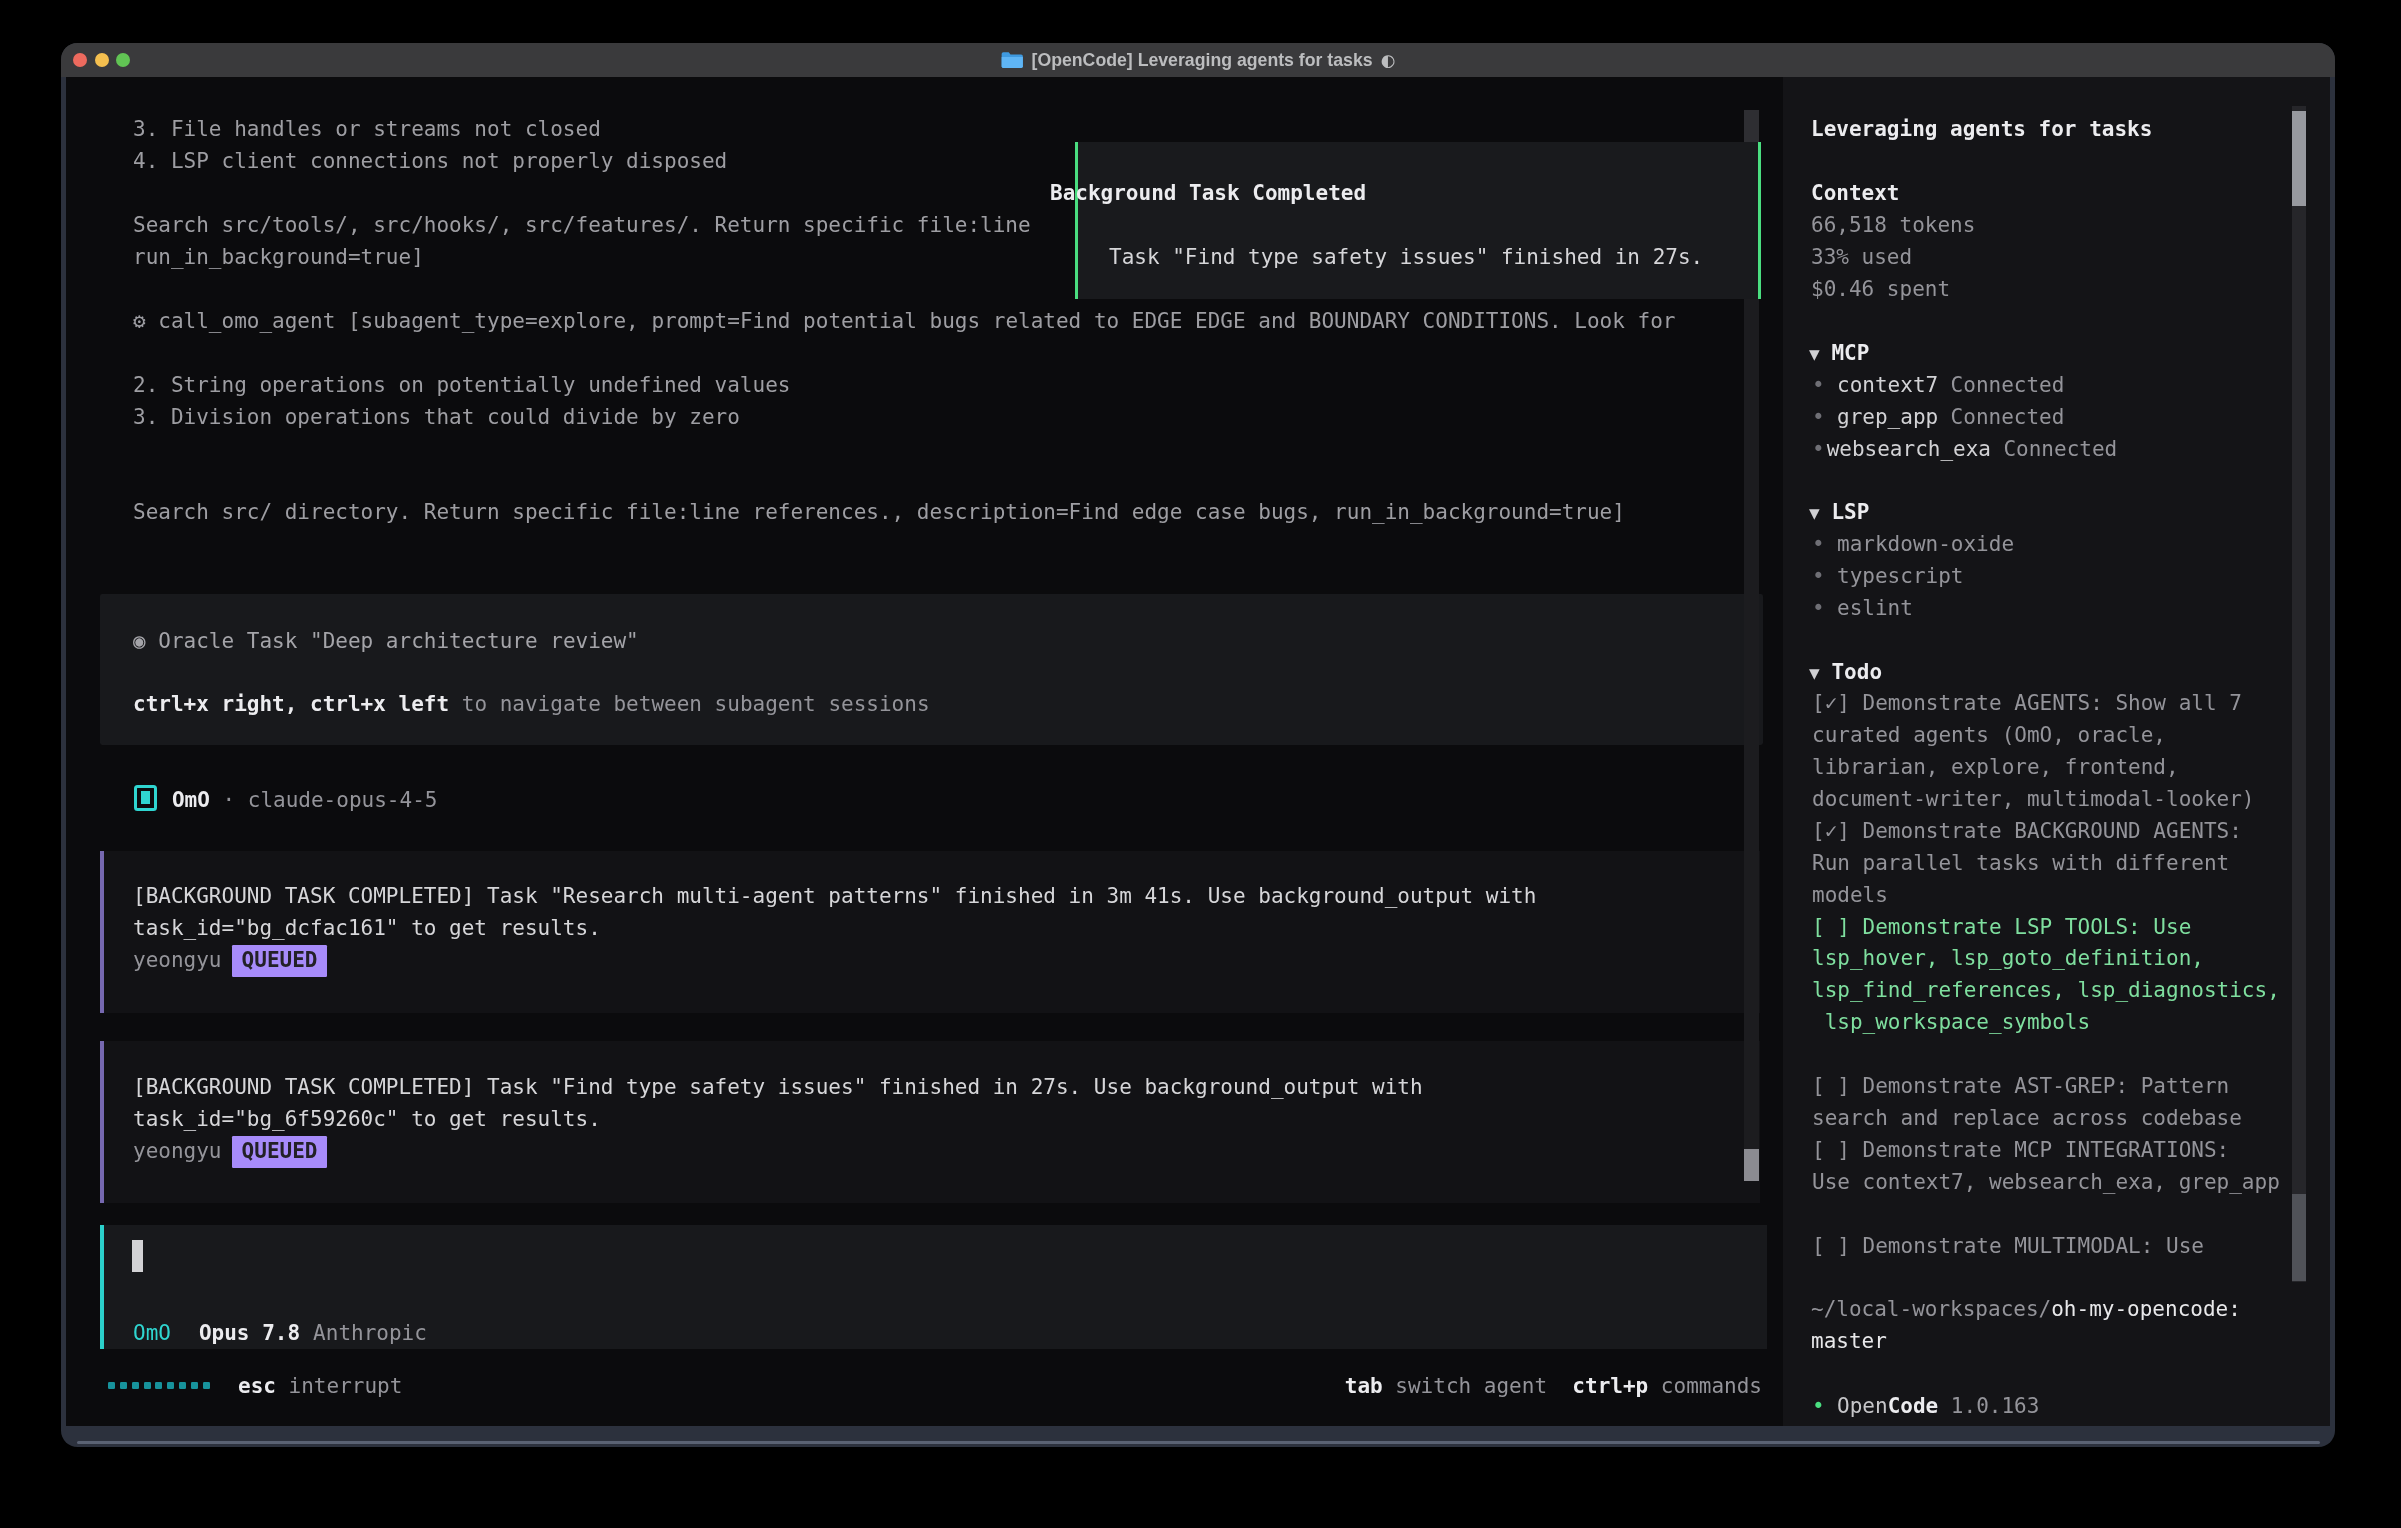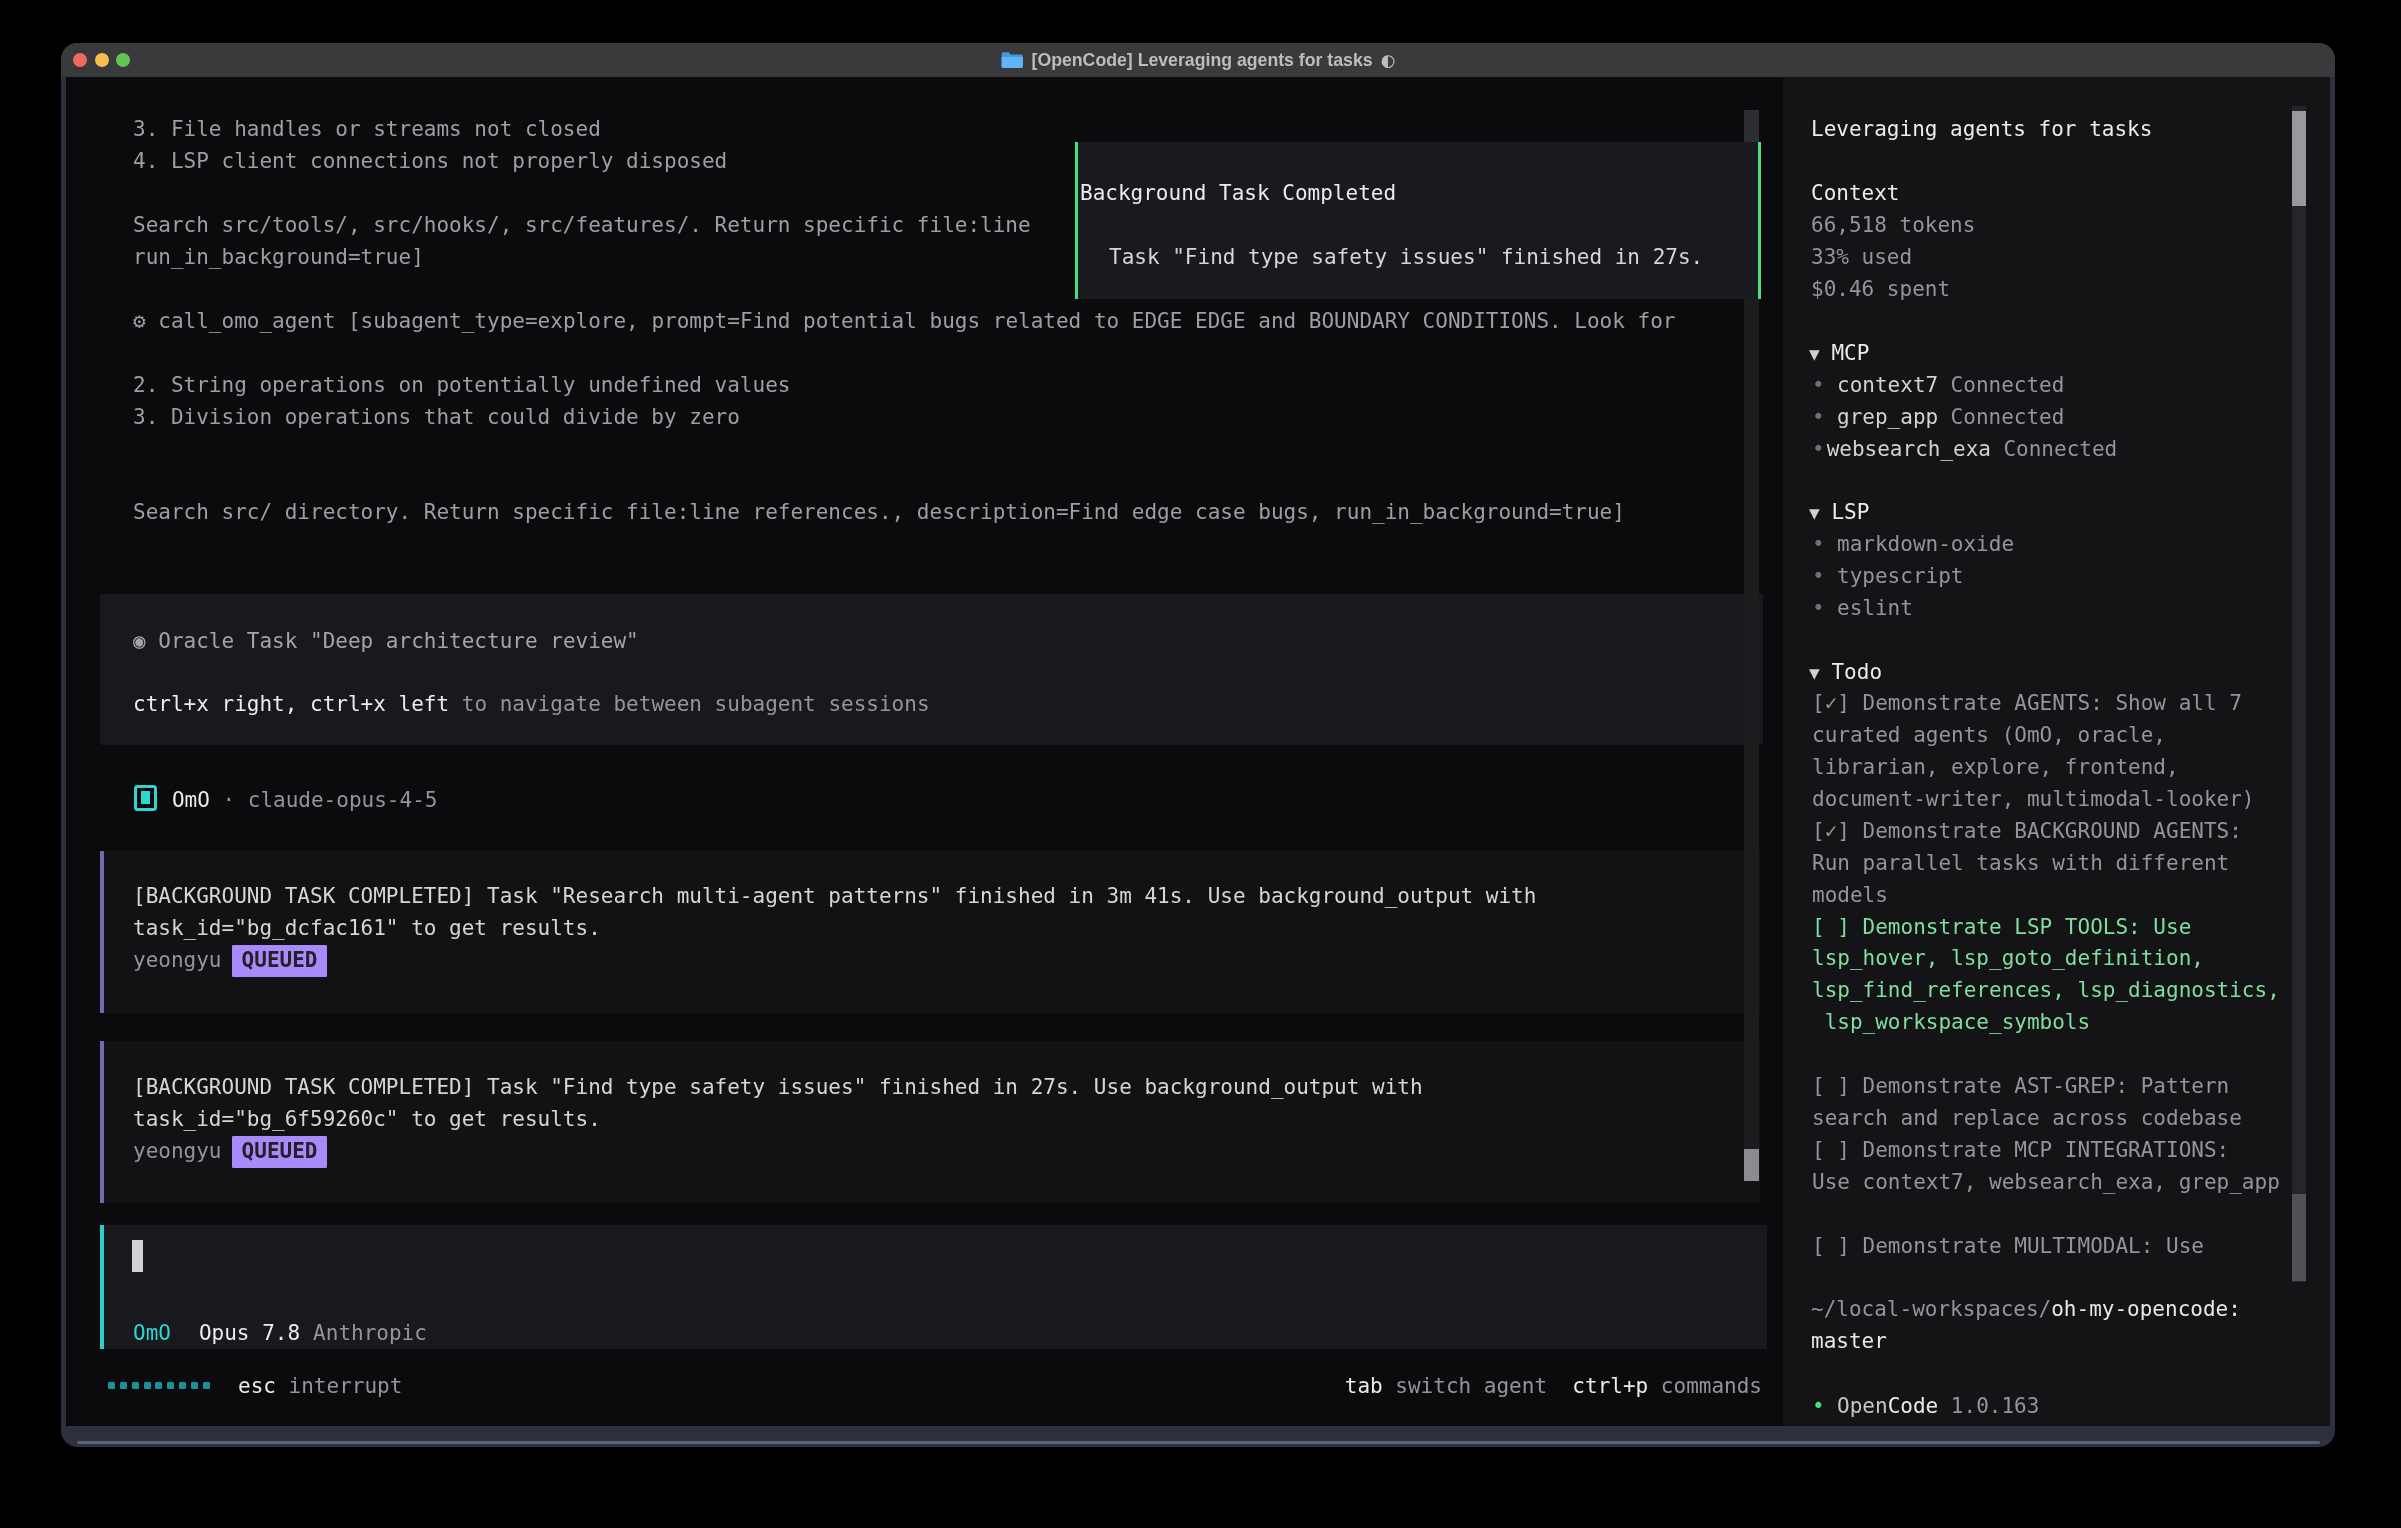--- a/index.html
+++ b/index.html
@@ -16,21 +16,21 @@
   #tl-max{left:116px;background:#61c454;}
   #title-center{left:61px;top:43px;width:2274px;height:34px;display:flex;align-items:center;justify-content:center;gap:8.3px;}
   #title-text{font-family:"Liberation Sans",sans-serif;font-weight:bold;font-size:17.7px;color:#bcbdbf;}
   #title-moon{font-family:"DejaVu Sans",sans-serif;font-size:16.5px;color:#bcbdbf;}
   
   #main-bg{left:66px;top:77px;width:1717px;height:1349px;background:#0b0b0d;}
   #sidebar-bg{left:1783px;top:77px;width:547px;height:1349px;background:#141417;}
   
   .ln{position:absolute;font:400 21px/32px "DejaVu Sans Mono","DejaVu Sans",monospace;white-space:pre;color:#9e9ea3;}
   .bright{color:#d6d6d9;}
-  .whitebold{color:#ececef;font-weight:normal;}
+  .whitebold{color:#ececef;font-weight:bold;}
   .dim{color:#94949a;}
   .midgray{color:#a4a4a9;}
   .green{color:#7fdf9f;}
   .cyan{color:#2fd5d0;}
   .namecol{color:#d2d2d5;}
   
   .panel{position:absolute;background:#18191c;border-radius:2.4px;}
   .msgblock{position:absolute;background:#121215;border-left:4.7px solid #7668b0;}
   #notification{left:1075px;top:142px;width:680px;height:157px;background:#191a1d;
     border-left:3px solid #4ade80;border-right:3px solid #4ade80;z-index:30;}
@@ -115,21 +115,21 @@
   <div class="dot" style="left:191px"></div>
   <div class="dot" style="left:203px"></div>
   <div class="ln" style="left:238px;top:1370px"><span class="whitebold">esc</span><span class="dim"> interrupt</span></div>
   <div class="ln" style="right:639px;top:1370px;left:auto"><span class="whitebold">tab</span><span class="dim"> switch agent  </span><span class="whitebold">ctrl+p</span><span class="dim"> commands</span></div>
 
   <div class="sb-track" style="left:1744px;top:110px;width:15.4px;height:1071px"></div>
   <div class="abs" style="left:1744px;top:110px;width:15.4px;height:32px;background:#2e2e32"></div>
   <div class="sb-thumb" style="left:1744px;top:1149px;width:15.4px;height:32px"></div>
 
   <div class="abs" id="notification"></div>
-  <div class="ln whitebold" style="left:1080px;top:177px;z-index:31">Background Task Completed</div>
+  <div class="ln whitebold" style="left:1050px;top:177px;z-index:31">Background Task Completed</div>
   <div class="ln bright" style="left:1109px;top:241px;z-index:31">Task "Find type safety issues" finished in 27s.</div>
 
   <div class="ln whitebold" style="left:1811px;top:113px">Leveraging agents for tasks</div>
 
   <div class="ln whitebold" style="left:1811px;top:177px">Context</div>
   <div class="ln dim" style="left:1811px;top:209px">66,518 tokens</div>
   <div class="ln dim" style="left:1811px;top:241px">33% used</div>
   <div class="ln dim" style="left:1811px;top:273px">$0.46 spent</div>
 
   <div class="ln" style="left:1809px;top:337px"><span class="marker" style="position:static">▼</span><span class="whitebold" style="margin-left:11.8px">MCP</span></div>

